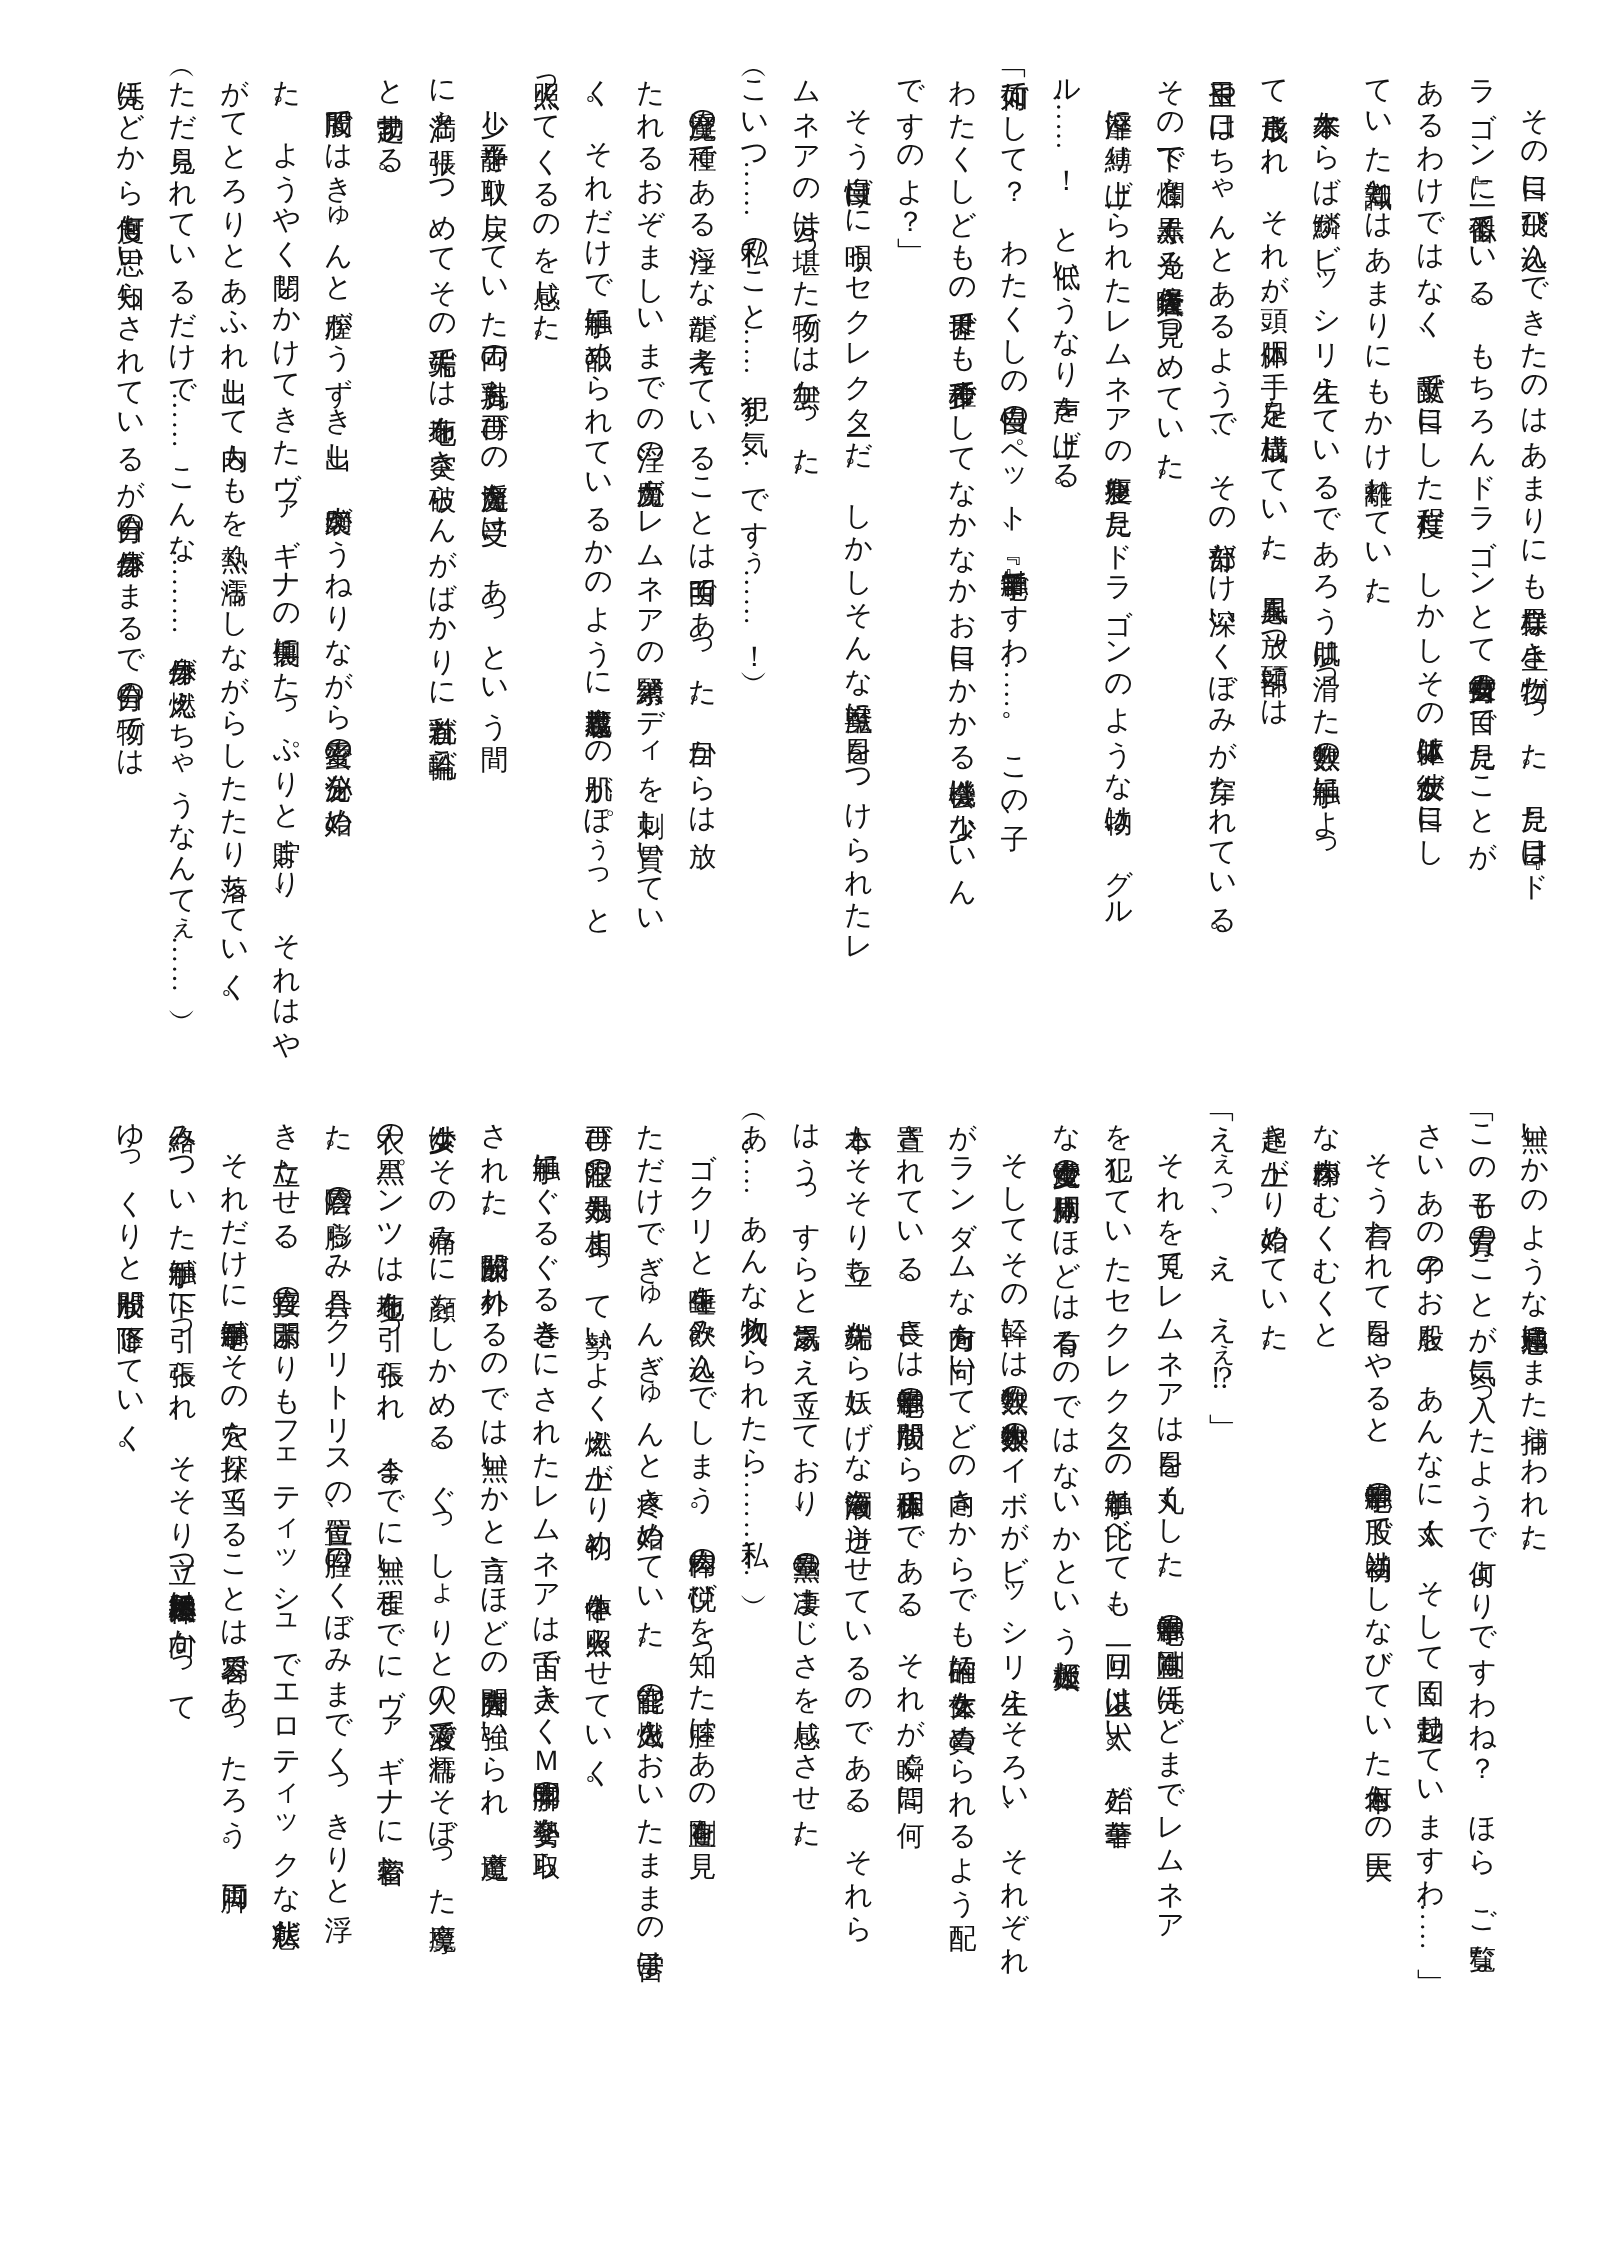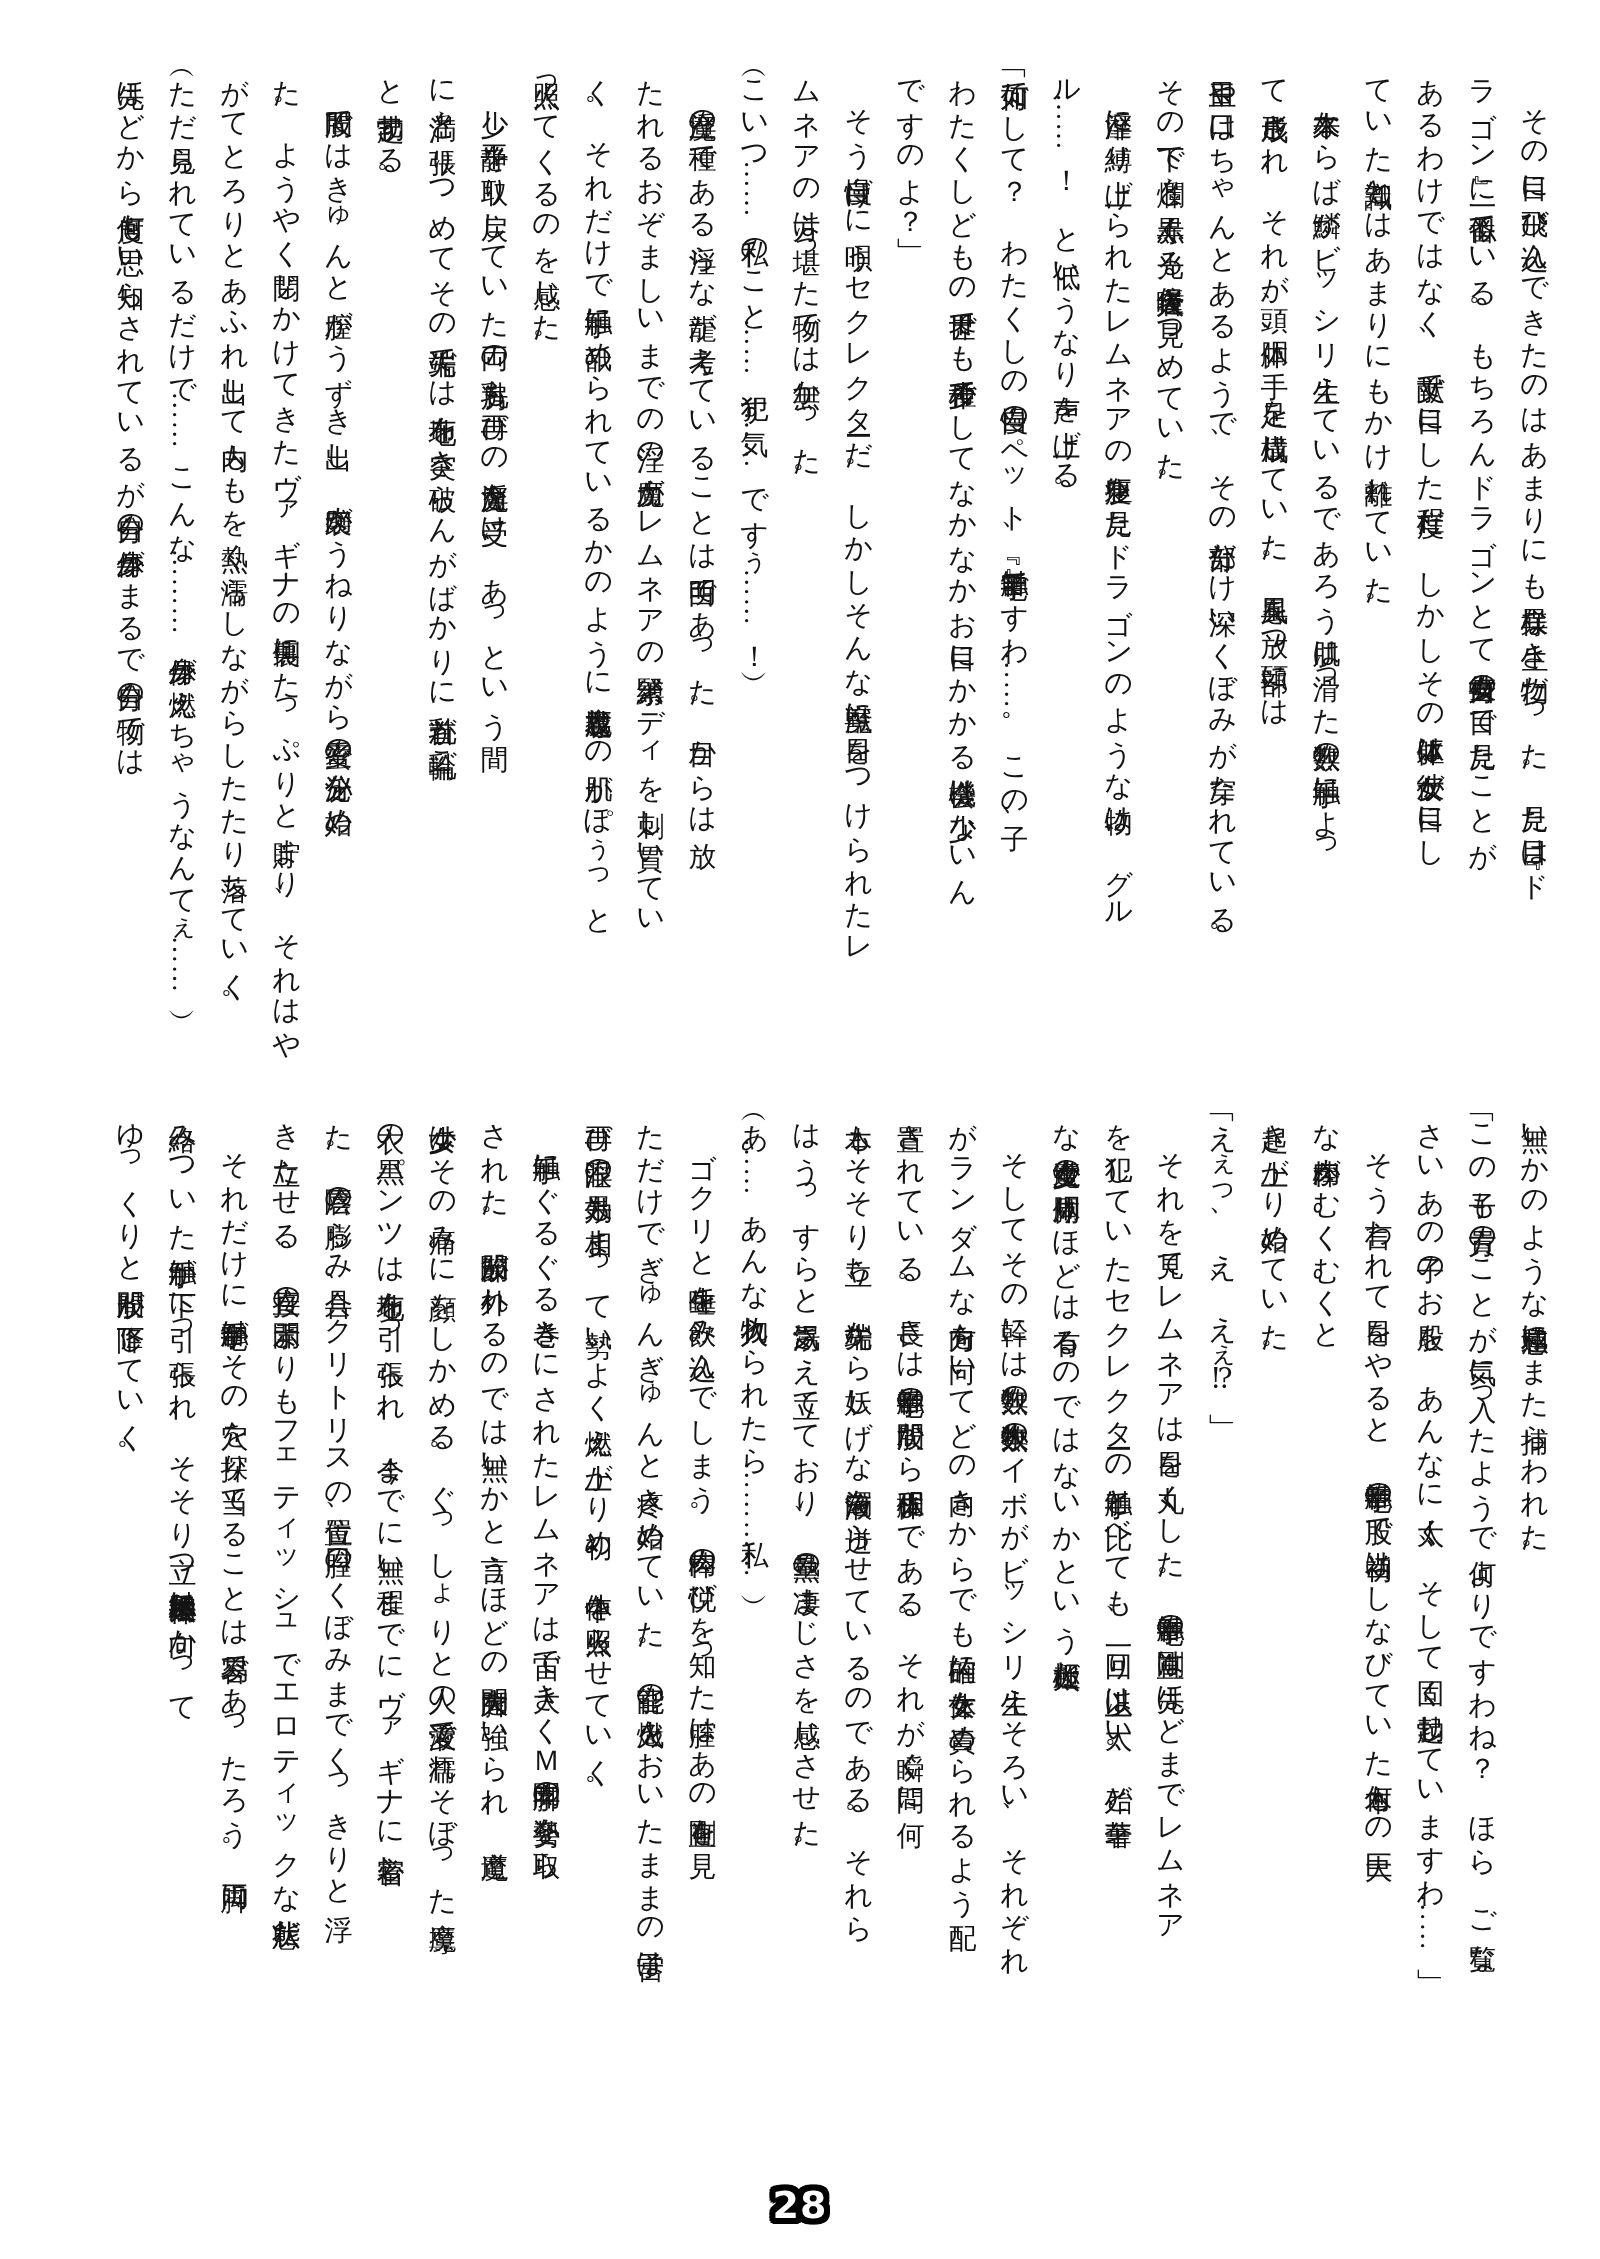--- a/index.html
+++ b/index.html
@@ -109,14 +109,13 @@
       <div class="line">　触手にぐるぐる巻きにされたレムネアは宙で大きくＭ字開脚の姿勢を取ら</div>
       <div class="line">された。股関節が外れるのでは無いかと言うほどの大開脚を強いられ、魔道</div>
       <div class="line">少女はその痛みに顔をしかめる。ぐっしょりと人の愛液で濡れそぼった魔導</div>
       <div class="line">衣の黒パンツは布地を引っ張られ、今までに無い程までにヴァギナに密着し</div>
       <div class="line">た。陰唇の膨らみ具合、クリトリスの位置、膣口のくぼみまでくっきりと浮</div>
       <div class="line">き立たせる、直接の開示よりもフェティッシュでエロティックな状態だ。</div>
       <div class="line">　それだけに触手竜がその穴を探り当てることは容易であったろう。両脚に</div>
       <div class="line">絡みついた触手が下に引っ張られ、そそり立つ触手超極太肉棒に向かって</div>
       <div class="line">ゆっくりと股間が降下していく。</div>
     </section>
-  <div class="page-number">28</div>
 </div>
 
 </body></html>

